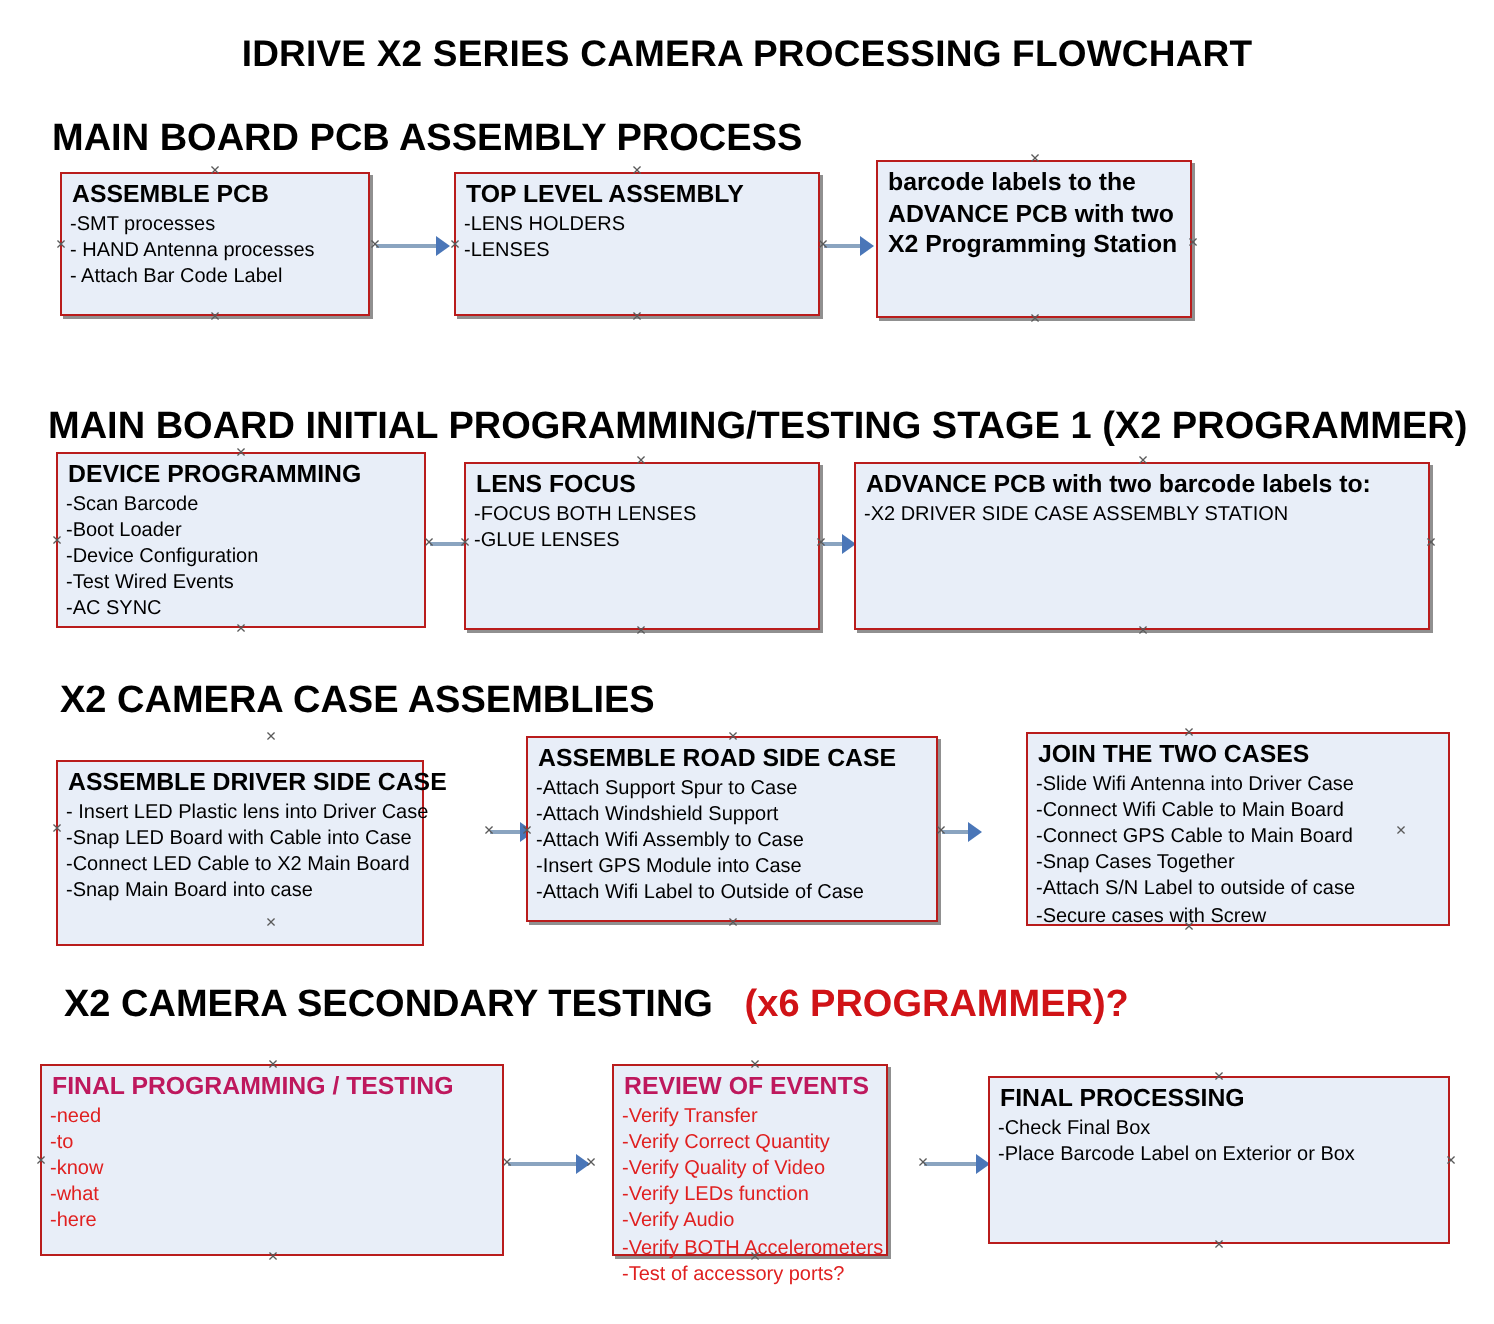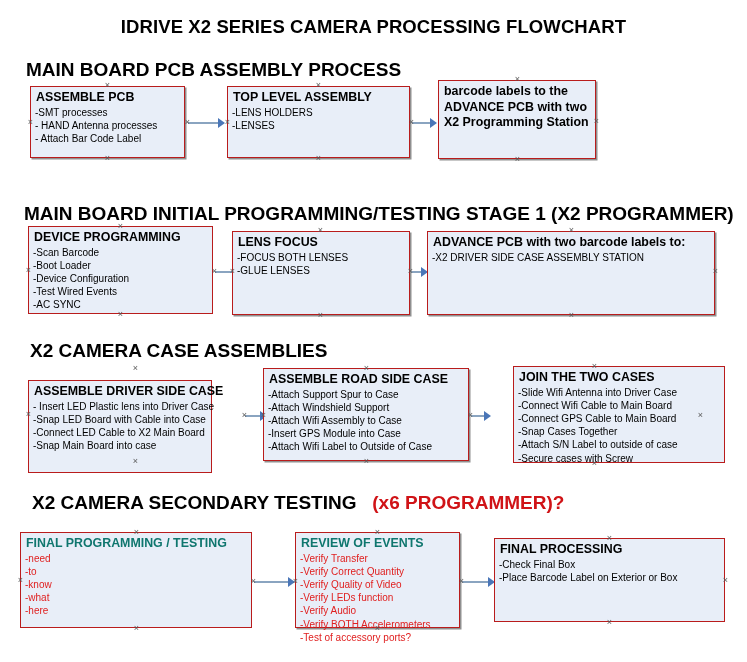--- a/index.html
+++ b/index.html
@@ -50,21 +50,21 @@
     line-height:14.5px;
     white-space:nowrap;
     margin:0 0 1px 1px;
   }
   .pbox .ln{
     font-size:10px;
     color:#000000;
     line-height:13.2px;
     white-space:nowrap;
   }
-  .pbox.red .ttl{color:#0f766e;}
+  .pbox.red .ttl{color:#be185d;}
   .pbox.red .ln{color:#e02020;}
 
   
   .conn{position:absolute;height:2px;background:#8aa4c0;}
   .arrowhead{
     position:absolute;
     width:0;height:0;
     border-top:5px solid transparent;
     border-bottom:5px solid transparent;
     border-left:7px solid #4a76b8;
@@ -226,21 +226,21 @@
     <div class="ln">-here</div>
   </div>
   <div class="xmark" style="left:132px;top:528px;"></div>
   <div class="xmark" style="left:132px;top:624px;"></div>
   <div class="xmark" style="left:16px;top:576px;"></div>
 
   <div class="conn" style="left:254px;top:581px;width:40px;"></div>
   <div class="arrowhead" style="left:288px;top:577px;"></div>
   <div class="xmark" style="left:249px;top:577px;"></div>
 
-  <div class="pbox red" style="left:295px;top:532px;width:165px;height:96px;">
+  <div class="pbox red" style="left:306px;top:532px;width:138px;height:96px;">
     <div class="ttl">REVIEW OF EVENTS</div>
     <div class="ln">-Verify Transfer</div>
     <div class="ln">-Verify Correct Quantity</div>
     <div class="ln">-Verify Quality of Video</div>
     <div class="ln">-Verify LEDs function</div>
     <div class="ln">-Verify Audio</div>
     <div class="ln">-Verify BOTH Accelerometers</div>
     <div class="ln">-Test of accessory ports?</div>
   </div>
   <div class="xmark" style="left:373px;top:528px;"></div>

